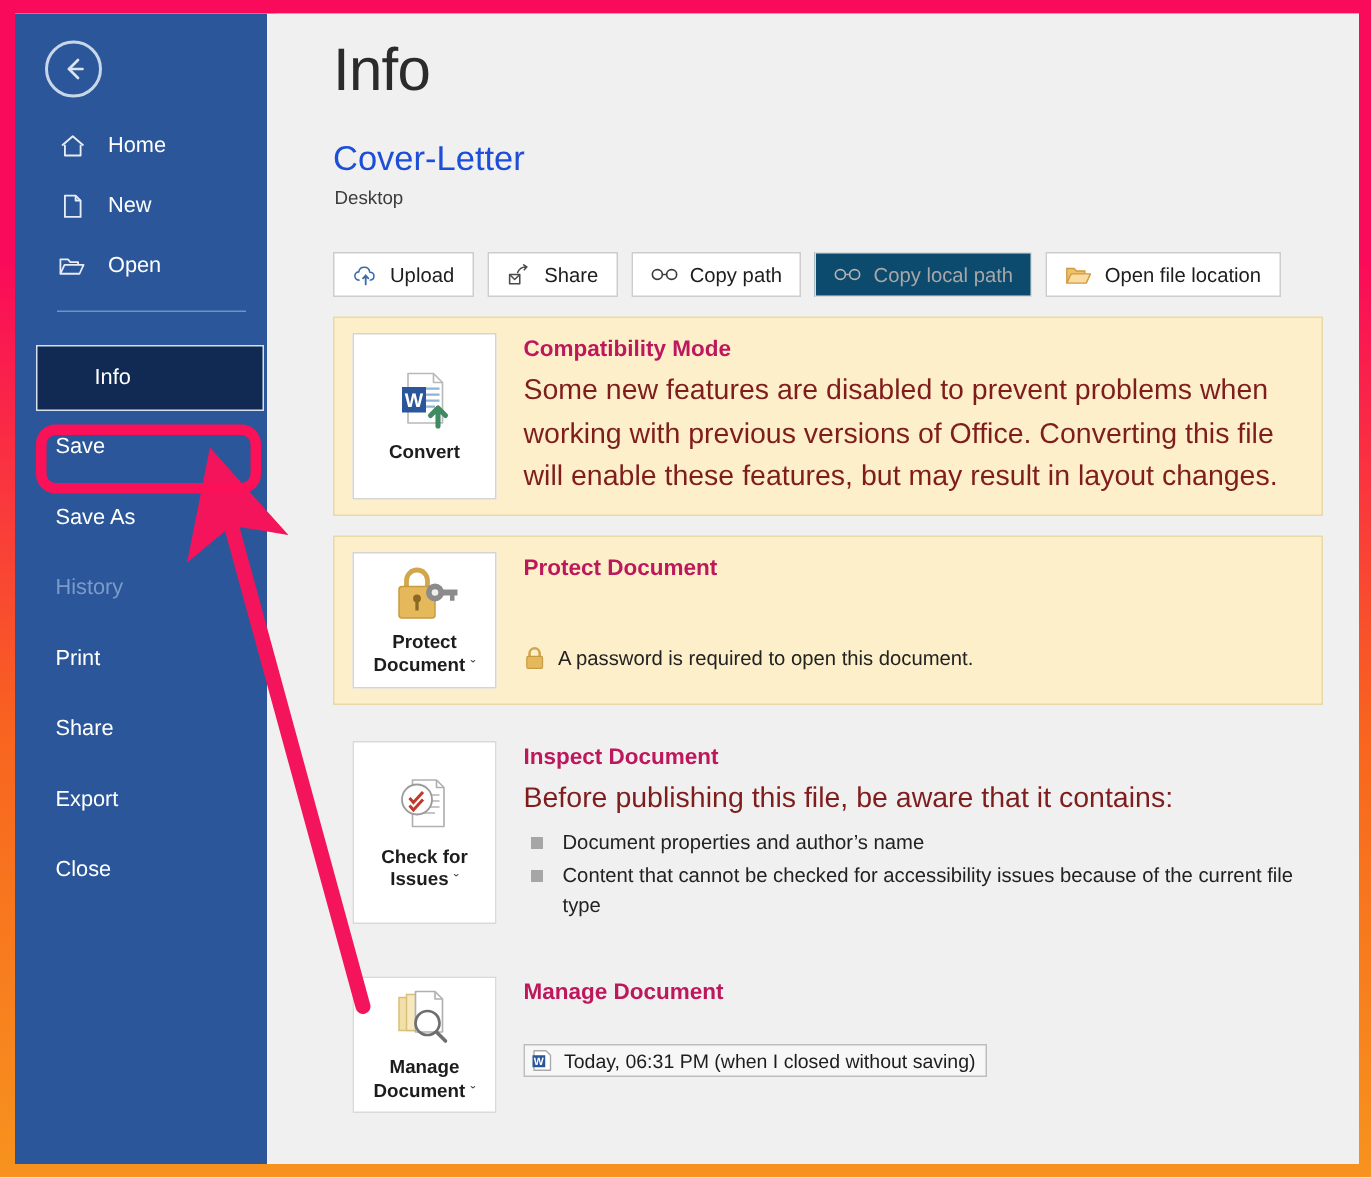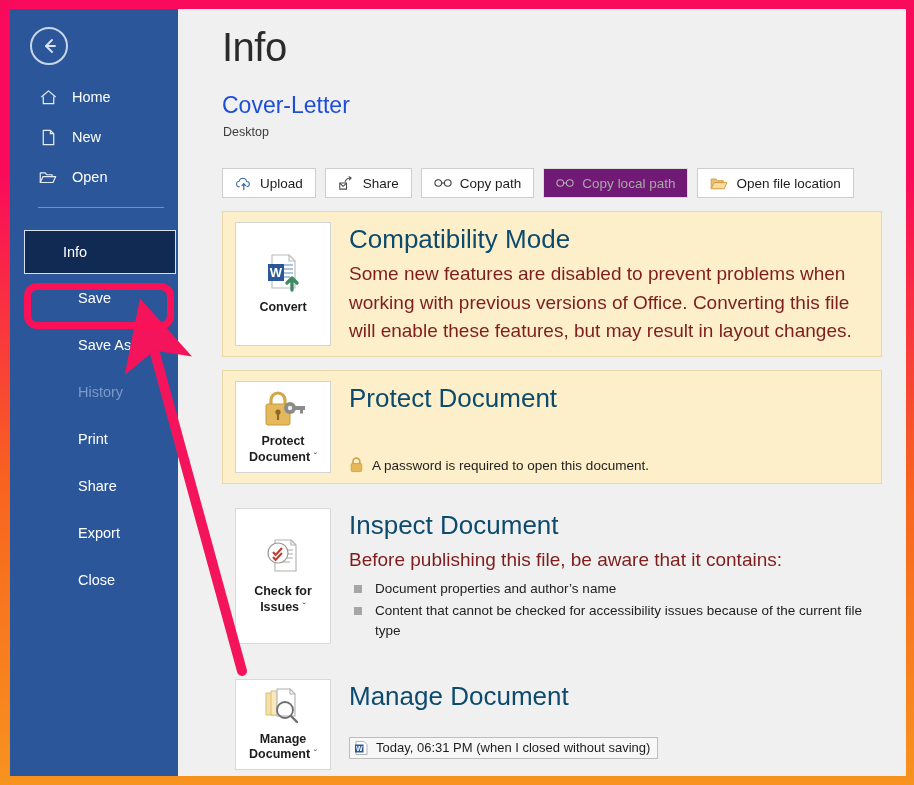--- a/index.html
+++ b/index.html
@@ -62,25 +62,24 @@
   .nav-sep {
     margin: 10px 20px 6px 28px;
     height: 1px;
     background: #6f93c4;
   }
   .nav-list { position: absolute; left: 0; top: 221px; width: 100%; }
   .nav-row {
     position: relative;
     height: 47px;
     display: flex; align-items: center;
-    padding-left: 52px;
+    padding-left: 27px;
     color: #ffffff;
     font-size: 14.5px;
     cursor: pointer;
-    margin-left: 16px;
   }
   .nav-row.selected {
     background: #102a54;
     border: 1px solid #d8e0ec;
     margin: 0 8px 0 14px;
     padding-left: 38px;
     height: 44px;
   }
   .nav-row.disabled { color: #7c9ac8; cursor: default; }
 
@@ -142,21 +141,21 @@
     height: 30px;
     padding: 0 12px;
     background: #ffffff;
     border: 1px solid #cdcdcd;
     font-size: 13.5px;
     color: #1d1d1d;
     cursor: pointer;
     white-space: nowrap;
   }
   .tb-btn.disabled {
-    background: #701a75;
+    background: #0c4a6e;
     border-color: #dcdcdc;
     color: #a7a7a7;
     cursor: default;
   }
   .tb-btn .ic { display: flex; align-items: center; }
 
   
   .card {
     display: flex;
     margin-top: 13px;
@@ -186,23 +185,23 @@
     font-size: 12.5px;
     font-weight: 700;
     color: #1d1d1d;
     text-align: center;
     line-height: 1.25;
   }
   .bigbtn .lbl .caret { font-weight: 400; font-size: 10px; color: #444; }
 
   .card-body { padding-left: 18px; padding-top: 2px; flex: 1 1 auto; }
   .card-title {
-    font-size: 26px;
-    font-weight: 400;
-    color: #0c4a6e;
+    font-size: 15px;
+    font-weight: 700;
+    color: #be185d;
     line-height: 1.2;
     margin-bottom: 5px;
   }
   .card-text {
     font-size: 19px;
     color: #7f1d1d;
     line-height: 1.5;
     max-width: 530px;
   }
   .pw-line { display: flex; align-items: center; gap: 8px; font-size: 13.5px; color: #222; margin-top: 43px; }

